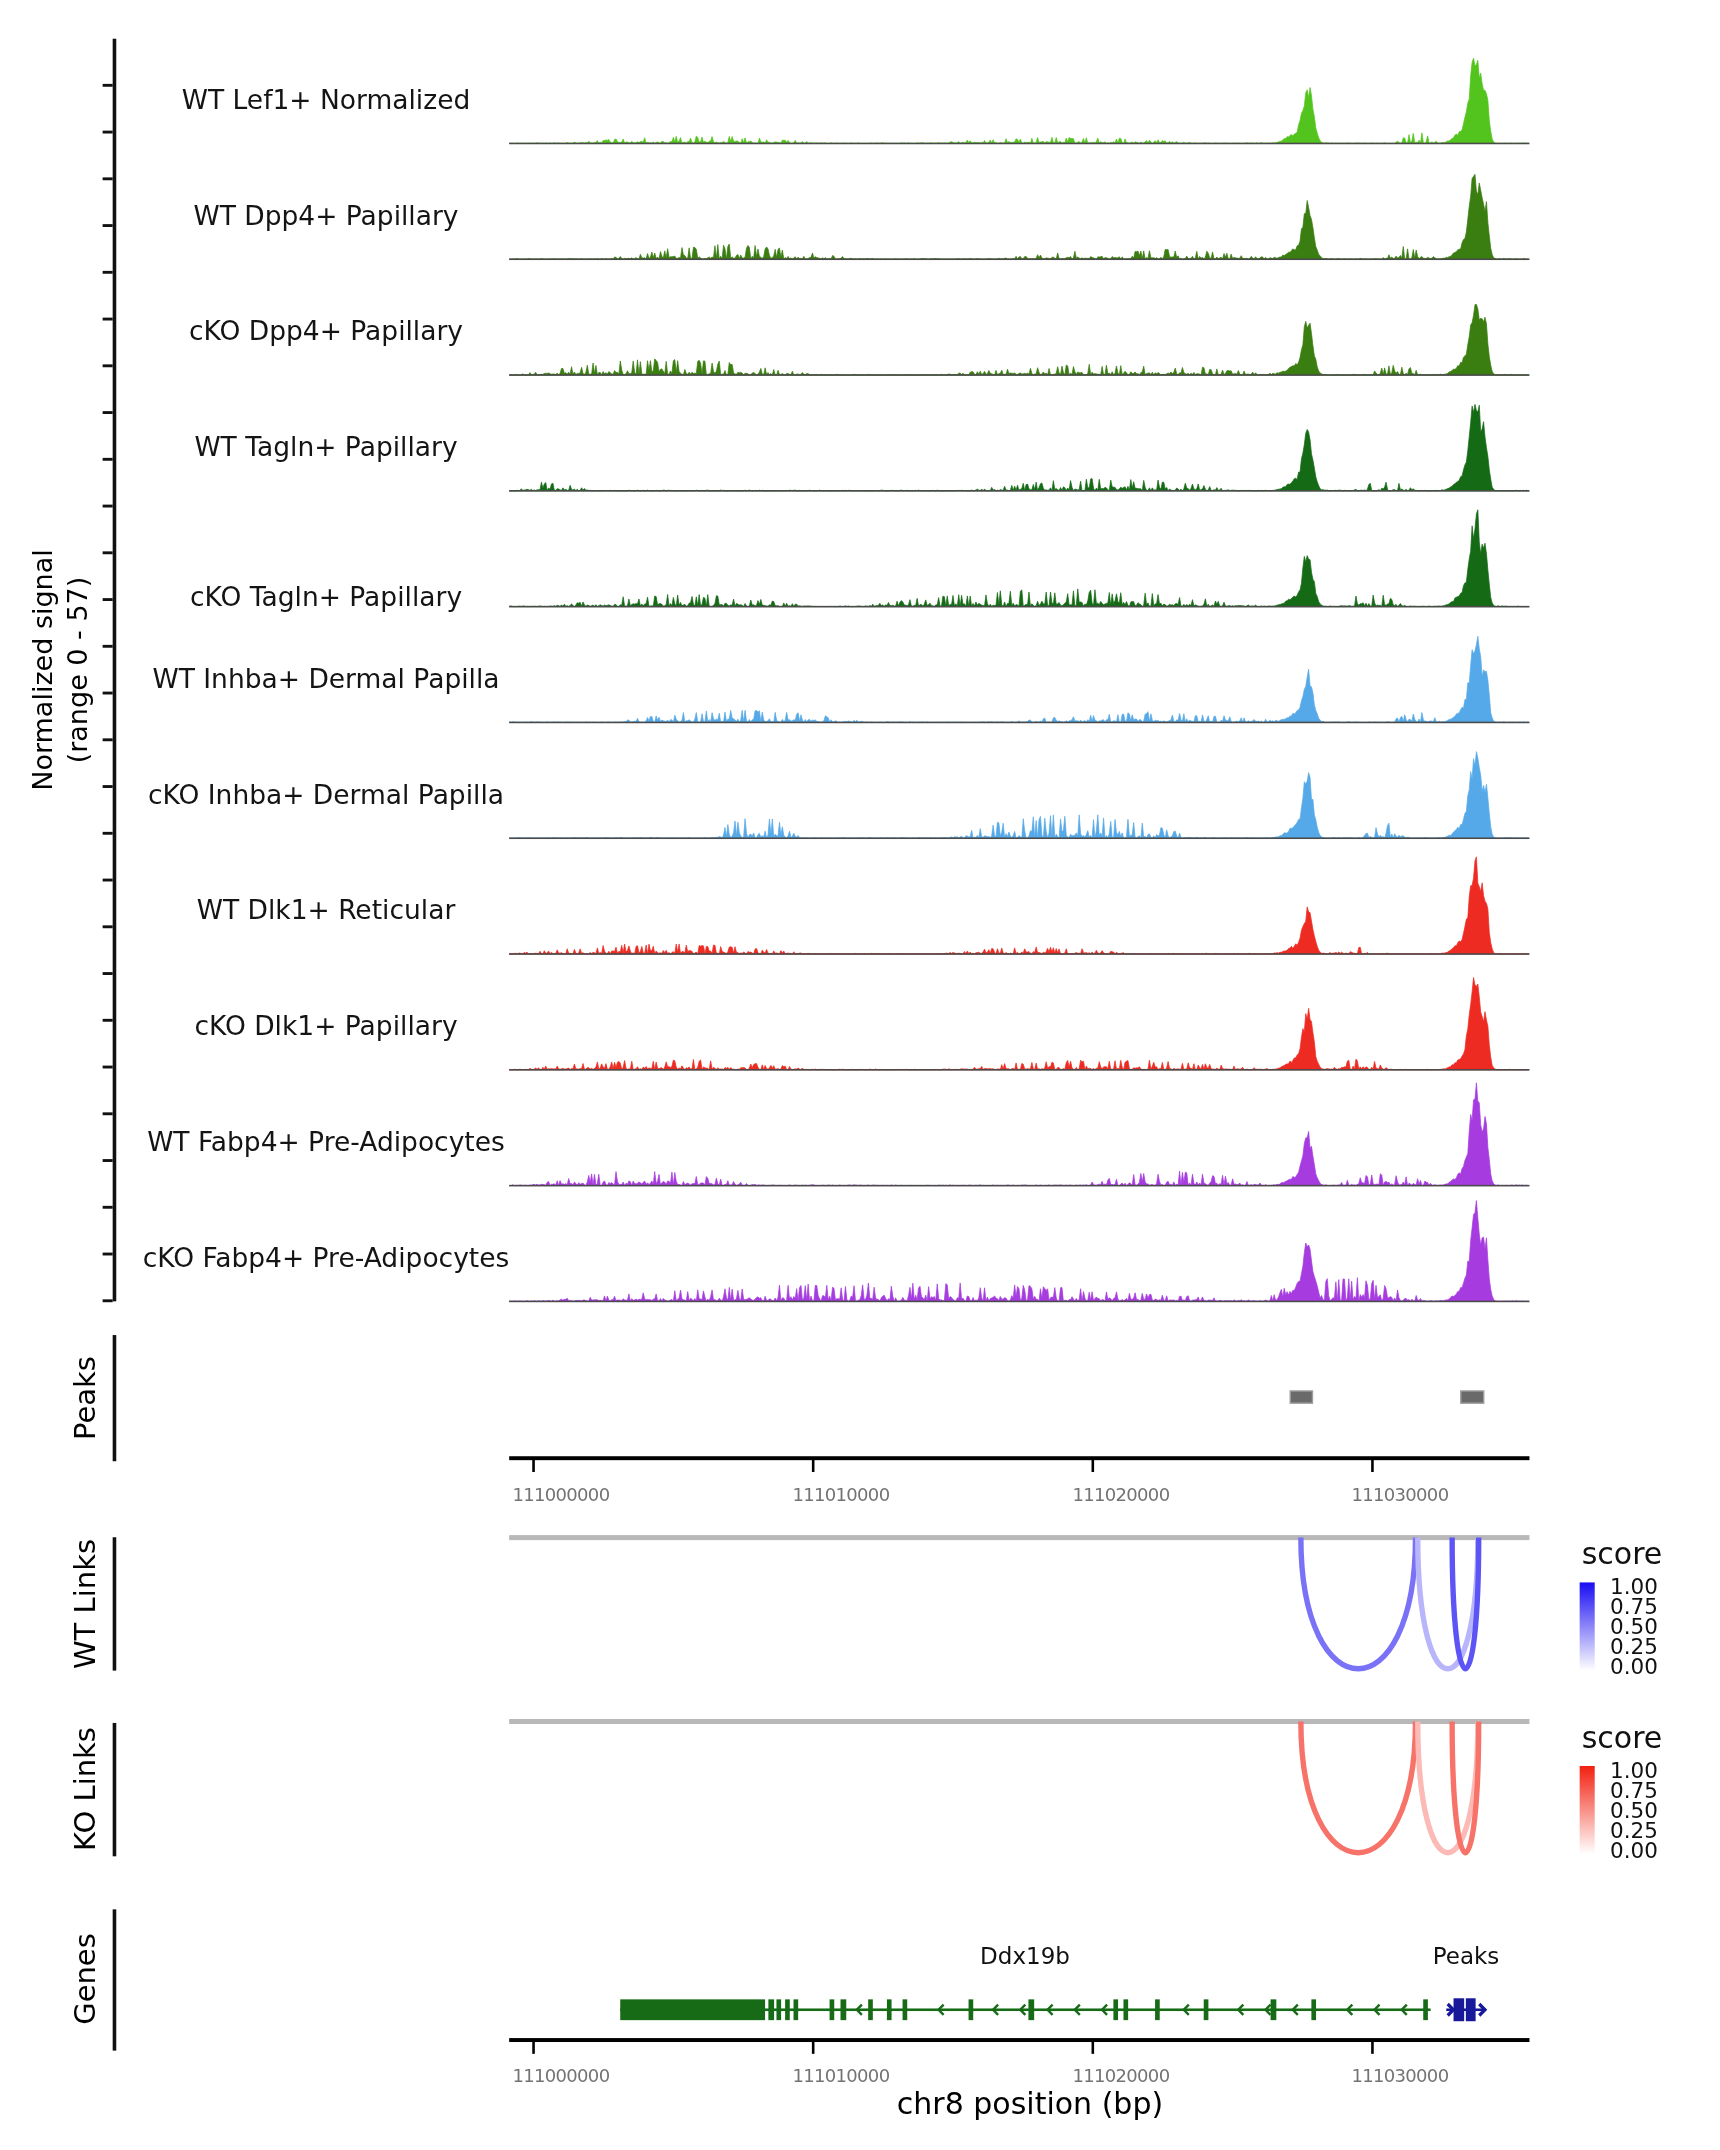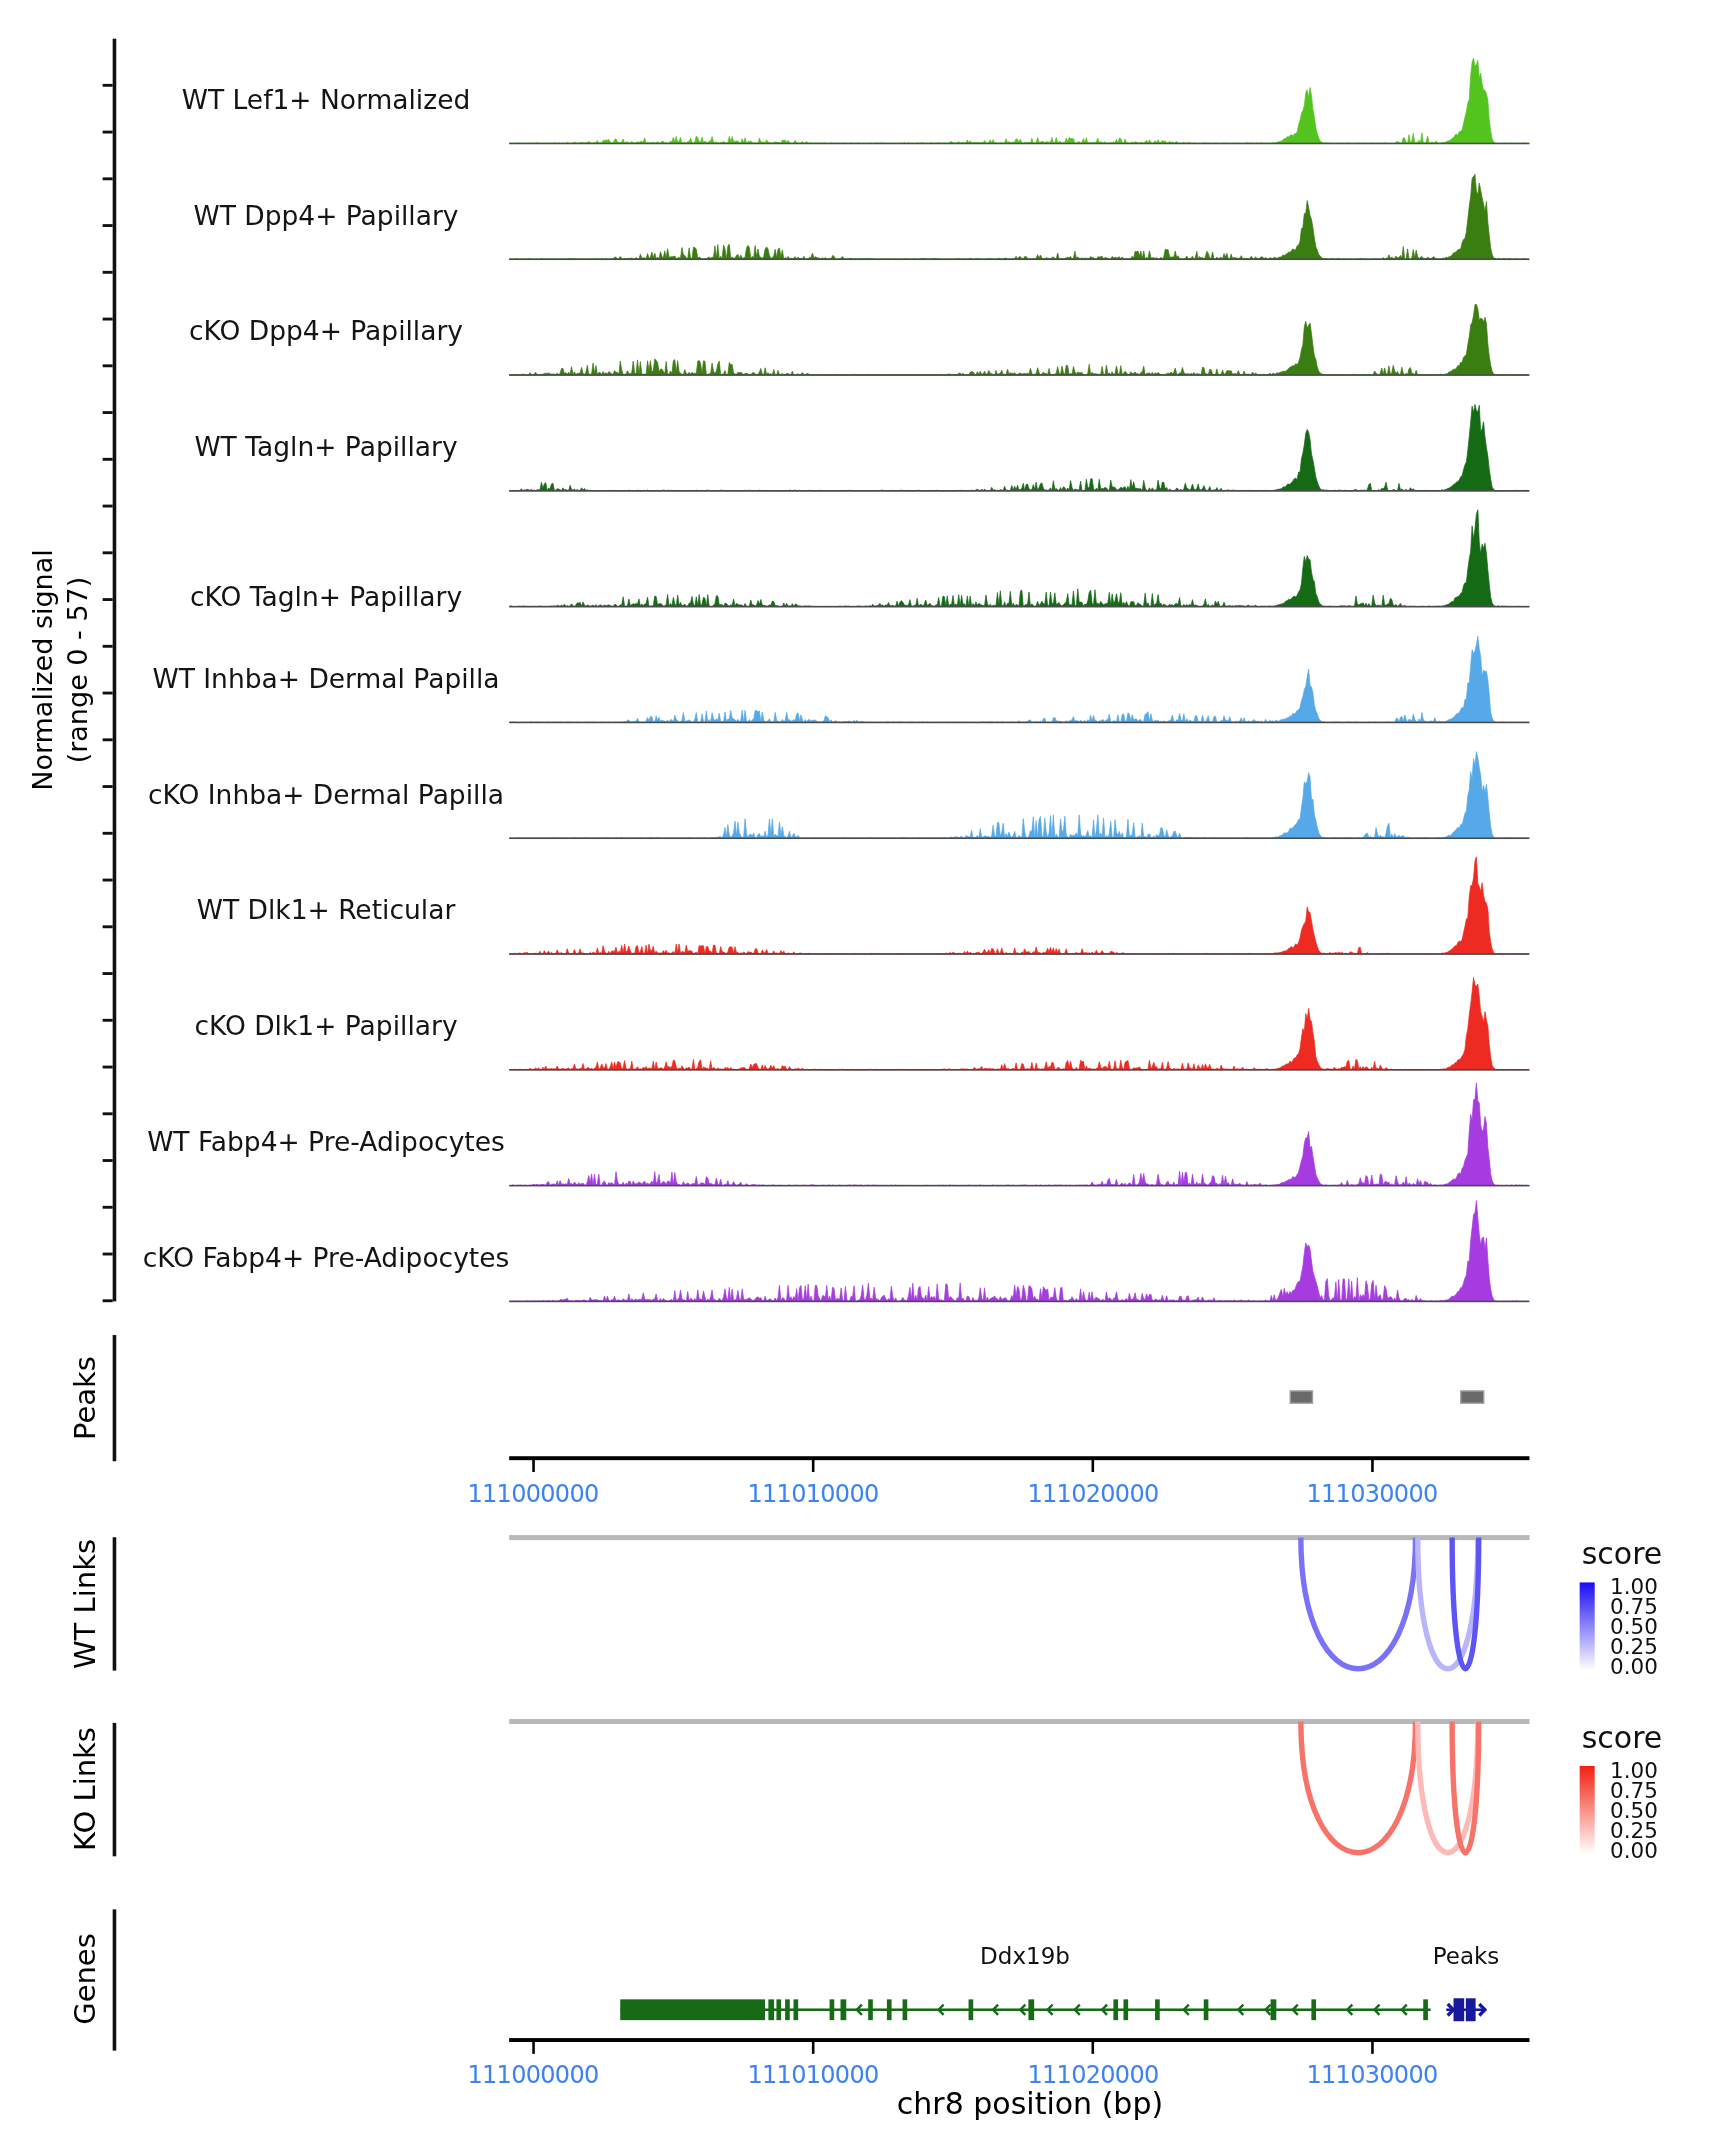--- a/index.html
+++ b/index.html
@@ -2,21 +2,21 @@
 <html style="font-size:11.5px"><head>
 <meta charset="utf-8">
 <style>
   html,body{margin:0;padding:0;background:#ffffff;}
   body{font-family:"DejaVu Sans","Liberation Sans",sans-serif;}
   #figure{position:relative;width:1721px;height:2151px;background:#ffffff;overflow:hidden;}
   #gfx{position:absolute;left:0;top:0;}
   .lab{position:absolute;transform:translate(-50%,-50%);white-space:nowrap;color:#111;}
   .rlab{position:absolute;transform:translate(-50%,-50%) rotate(-90deg);white-space:nowrap;color:#000;}
   .tracklab{font-size:26.5px;color:#141414;}
-  .ticklab{font-size:24px;color:#3b82f6;letter-spacing:-0.7px;}
+  .ticklab{font-size:18px;color:#737373;letter-spacing:-0.7px;margin-left:28px;}
   .sectlab{font-size:29px;}
   .ylab{font-size:27px;text-align:center;line-height:1.3;}
   .legtitle{font-size:30px;text-align:right;}
   .legval{position:absolute;transform:translate(0,-50%);font-size:21.5px;color:#111;white-space:nowrap;}
   .genelab{font-size:23px;color:#111;text-align:right;}
   .axtitle{font-size:30px;color:#000;}
 </style>
 </head>
 <body>
 

